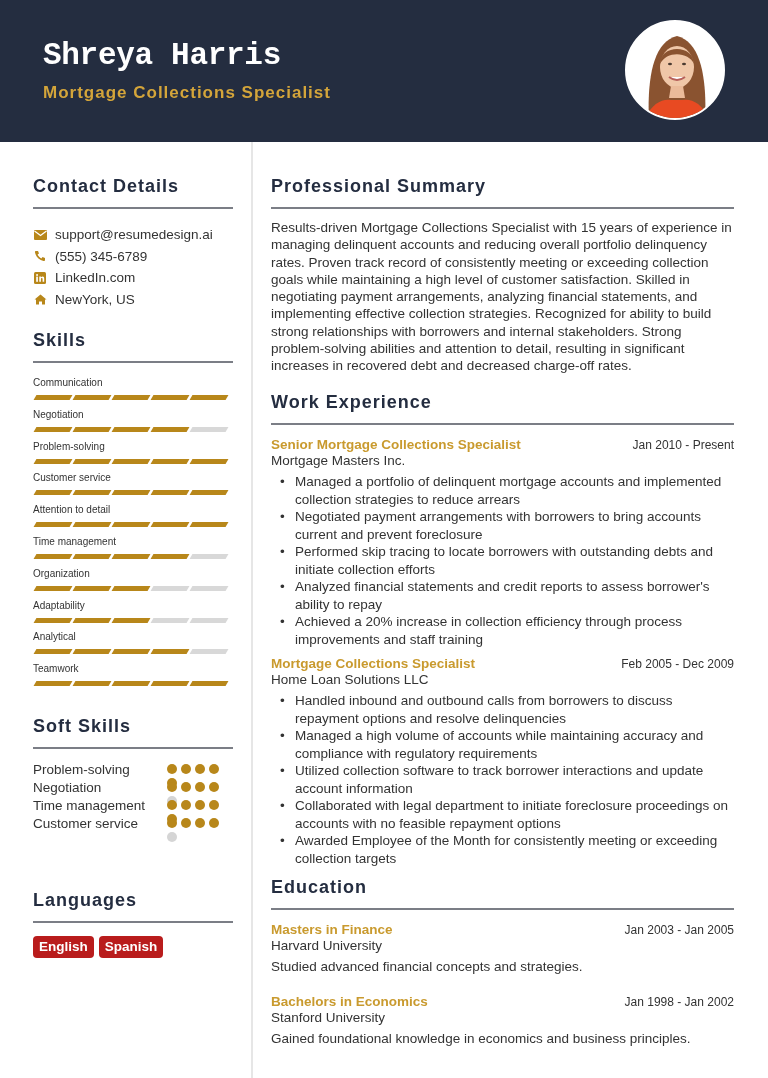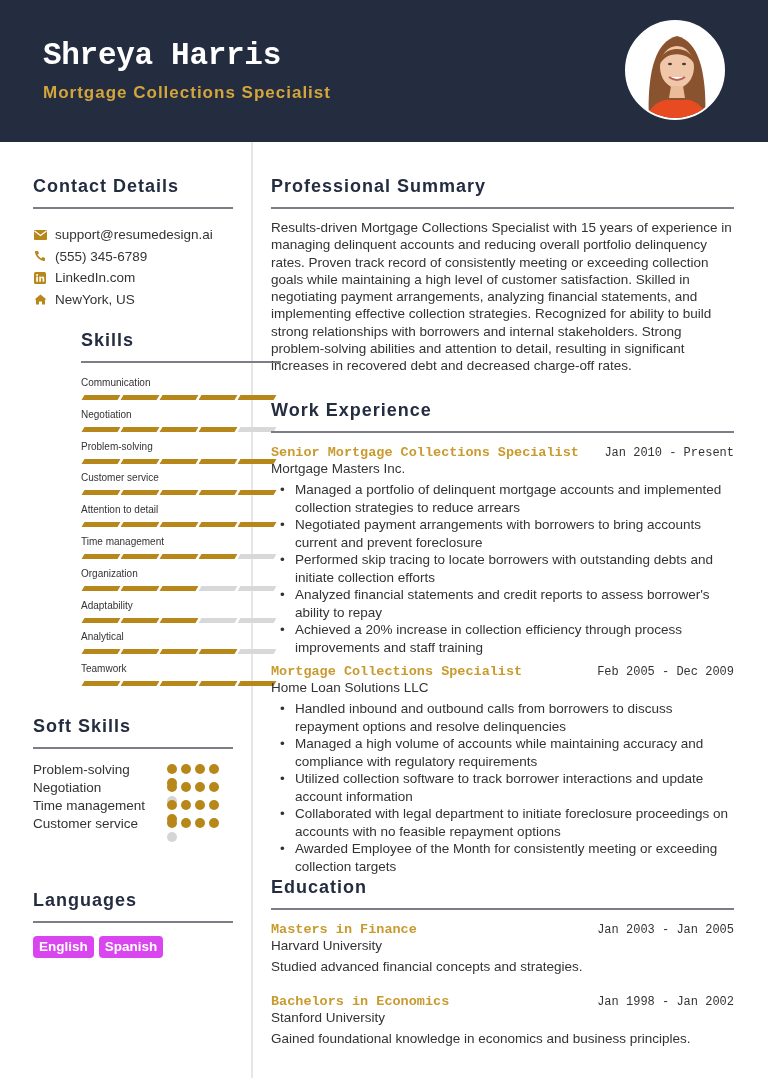--- a/index.html
+++ b/index.html
@@ -14,49 +14,49 @@
   .sidebar-line { position: absolute; left: 251px; top: 142px; width: 2px; height: 936px; background: #e6e6e6; }
   .sec-title { font-size: 18px; font-weight: 700; color: #242d40; letter-spacing: 1px; }
   .sec-rule { height: 2px; background: #7b7e86; margin-top: 10px; }
 
   .contact { position: absolute; left: 33px; top: 176px; width: 200px; }
   .contact-list { margin-top: 15px; }
   .contact-item { display: flex; align-items: center; height: 21.5px; font-size: 13.5px; color: #333; }
   .contact-item .ic { width: 14px; height: 14px; margin-right: 8px; display: inline-flex; align-items: center; justify-content: center; }
   .contact-item svg { display: block; }
 
-  .skills { position: absolute; left: 33px; top: 330px; width: 200px; margin-left: 48px; }
+  .skills { position: absolute; left: 33px; top: 330px; width: 200px; }
   .skills-list { margin-top: 11px; }
   .skill { height: 31.8px; }
   .skill-label { font-size: 10px; color: #333; line-height: 17px; }
   .bars { display: flex; gap: 3px; margin-top: 4px; padding-left: 2px; }
   .bar { width: 36px; height: 5px; transform: skewX(-30deg); }
   .bar.on { background: #b8871a; }
   .bar.off { background: #d8d8d8; }
 
   .soft { position: absolute; left: 33px; top: 716px; width: 200px; }
   .soft-list { margin-top: 12px; }
   .soft-item { position: relative; display: flex; font-size: 13.5px; color: #333; line-height: 18px; }
   .soft-label { width: 134px; }
   .soft-dots { position: absolute; left: 134px; top: 3px; width: 56px; display: flex; flex-wrap: wrap; gap: 4px 4px; }
   .dot { width: 10px; height: 10px; border-radius: 50%; }
   .dot.on { background: #b8871a; }
   .dot.off { background: #d5d5d5; }
 
   .langs { position: absolute; left: 33px; top: 890px; width: 200px; }
   .lang-list { display: flex; gap: 5px; margin-top: 13px; }
-  .lang { background: #d946ef; color: #ffffff; font-size: 13.5px; font-weight: 700; padding: 3px 6px; border-radius: 4px; line-height: 16px; }
+  .lang { background: #b91c1c; color: #ffffff; font-size: 13.5px; font-weight: 700; padding: 3px 6px; border-radius: 4px; line-height: 16px; }
 
   .right { position: absolute; left: 271px; top: 176px; width: 463px; }
   .summary-text { font-size: 13.5px; line-height: 17.3px; color: #333; margin-top: 10px; }
 
-  .work { position: absolute; left: 271px; top: 400px; width: 463px; }
+  .work { position: absolute; left: 271px; top: 392px; width: 463px; }
   .job { margin-top: 12px; }
   .job + .job { margin-top: 8px; }
-  .job-head { display: flex; justify-content: space-between; align-items: center; font-family: Liberation Mono, monospace; }
+  .job-head { display: flex; justify-content: space-between; align-items: center; }
   .job-title { font-size: 13.5px; font-weight: 700; color: #c99a2e; }
   .job-dates { font-size: 12px; color: #333; }
   .job-company { font-size: 13.5px; color: #333; margin-top: 1px; }
   .job-bullets { list-style: none; margin-top: 5px; }
   .job-bullets li { position: relative; padding-left: 24px; font-size: 13.5px; line-height: 17.5px; color: #333; }
   .job-bullets li::before { content: "•"; position: absolute; left: 9px; top: 0; color: #333; }
 
   .edu { position: absolute; left: 271px; top: 877px; width: 463px; }
   .degree { margin-top: 12px; }
   .degree + .degree { margin-top: 20px; }

